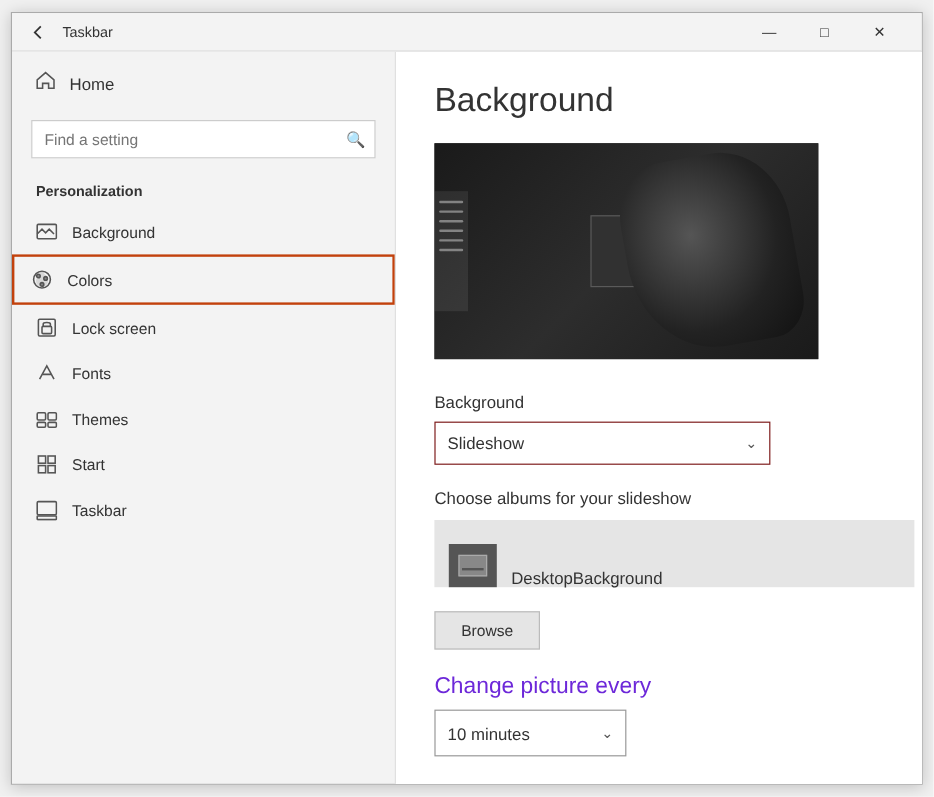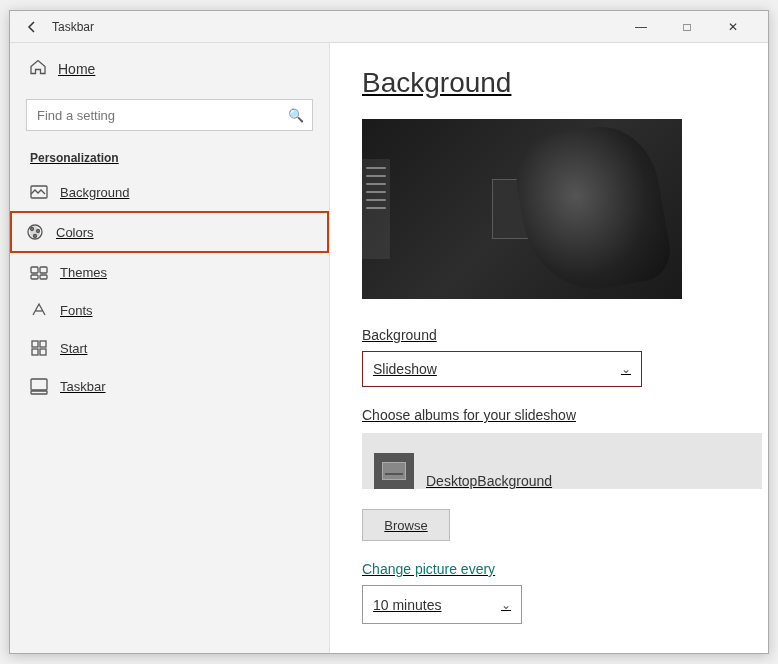--- a/index.html
+++ b/index.html
@@ -59,21 +59,20 @@
       cursor: pointer;
       font-size: 12px;
       color: #333;
       background: transparent;
       border: none;
     }
     .content-area {
       display: flex;
       flex: 1;
       overflow: hidden;
-      text-decoration: underline;
     }
     .sidebar {
       width: 320px;
       background: #f3f3f3;
       border-right: 1px solid #e0e0e0;
       display: flex;
       flex-direction: column;
       flex-shrink: 0;
       overflow-y: auto;
       padding-bottom: 16px;
@@ -295,22 +294,22 @@
       border: 1px solid #bbb;
       display: flex;
       align-items: center;
       justify-content: center;
       cursor: pointer;
       font-size: 13px;
       color: #333;
       margin-bottom: 20px;
     }
     .change-label {
-      font-size: 14px;
-      color: #0f766e;
+      font-size: 19px;
+      color: #6d28d9;
       margin-bottom: 8px;
     }
     .dropdown-small {
       width: 160px;
       height: 39px;
       border: 1px solid #999;
       background: #fff;
       display: flex;
       align-items: center;
       padding: 0 10px;
@@ -386,41 +385,51 @@
             <circle cx="9" cy="9" r="7"></circle>
             <path d="M9 2 C9 2 14 7 14 10 C14 12.8 11.8 15 9 15 C6.2 15 4 12.8 4 10 C4 7 9 2 9 2Z" fill="#bbb" stroke="none" opacity="0.5"></path>
             <circle cx="6" cy="6" r="1.5" fill="#888"></circle>
             <circle cx="12" cy="8" r="1.5" fill="#888"></circle>
             <circle cx="9" cy="13" r="1.5" fill="#888"></circle>
           </svg>
         </span>
         <span class="sidebar-item-label">Colors</span>
       </div>
 
+      <div class="sidebar-item">
+        <span class="sidebar-item-icon">
+          <svg width="18" height="18" viewBox="0 0 18 18" fill="none" stroke="#555" stroke-width="1.3">
+            <rect x="2" y="2" width="14" height="14" rx="1"></rect>
+            <rect x="5" y="8" width="8" height="6" rx="1"></rect>
+            <path d="M6 8V6C6 4.3 12 4.3 12 6V8"></path>
+          </svg>
+        </span>
+        <span class="sidebar-item-label">Lock screen</span>
+      </div>
+
+      <div class="sidebar-item">
+        <span class="sidebar-item-icon">
+          <svg width="18" height="18" viewBox="0 0 18 18" fill="none" stroke="#555" stroke-width="1.3">
+            <path d="M3 14 L9 3 L15 14"></path>
+            <path d="M5.5 10 H12.5"></path>
+          </svg>
+        </span>
+        <span class="sidebar-item-label">Fonts</span>
+      </div>
 
       <div class="sidebar-item">
         <span class="sidebar-item-icon">
           <svg width="18" height="18" viewBox="0 0 18 18" fill="none" stroke="#555" stroke-width="1.3">
             <rect x="1" y="4" width="7" height="6" rx="1"></rect>
             <rect x="10" y="4" width="7" height="6" rx="1"></rect>
             <rect x="1" y="12" width="7" height="4" rx="1"></rect>
             <rect x="10" y="12" width="7" height="4" rx="1"></rect>
           </svg>
         </span>
         <span class="sidebar-item-label">Themes</span>
-      </div>
-
-      <div class="sidebar-item">
-        <span class="sidebar-item-icon">
-          <svg width="18" height="18" viewBox="0 0 18 18" fill="none" stroke="#555" stroke-width="1.3">
-            <path d="M3 14 L9 3 L15 14"></path>
-            <path d="M5.5 10 H12.5"></path>
-          </svg>
-        </span>
-        <span class="sidebar-item-label">Fonts</span>
       </div>
 
       <div class="sidebar-item">
         <span class="sidebar-item-icon">
           <svg width="18" height="18" viewBox="0 0 18 18" fill="none" stroke="#555" stroke-width="1.3">
             <rect x="2" y="2" width="6" height="6"></rect>
             <rect x="10" y="2" width="6" height="6"></rect>
             <rect x="2" y="10" width="6" height="6"></rect>
             <rect x="10" y="10" width="6" height="6"></rect>
           </svg>

